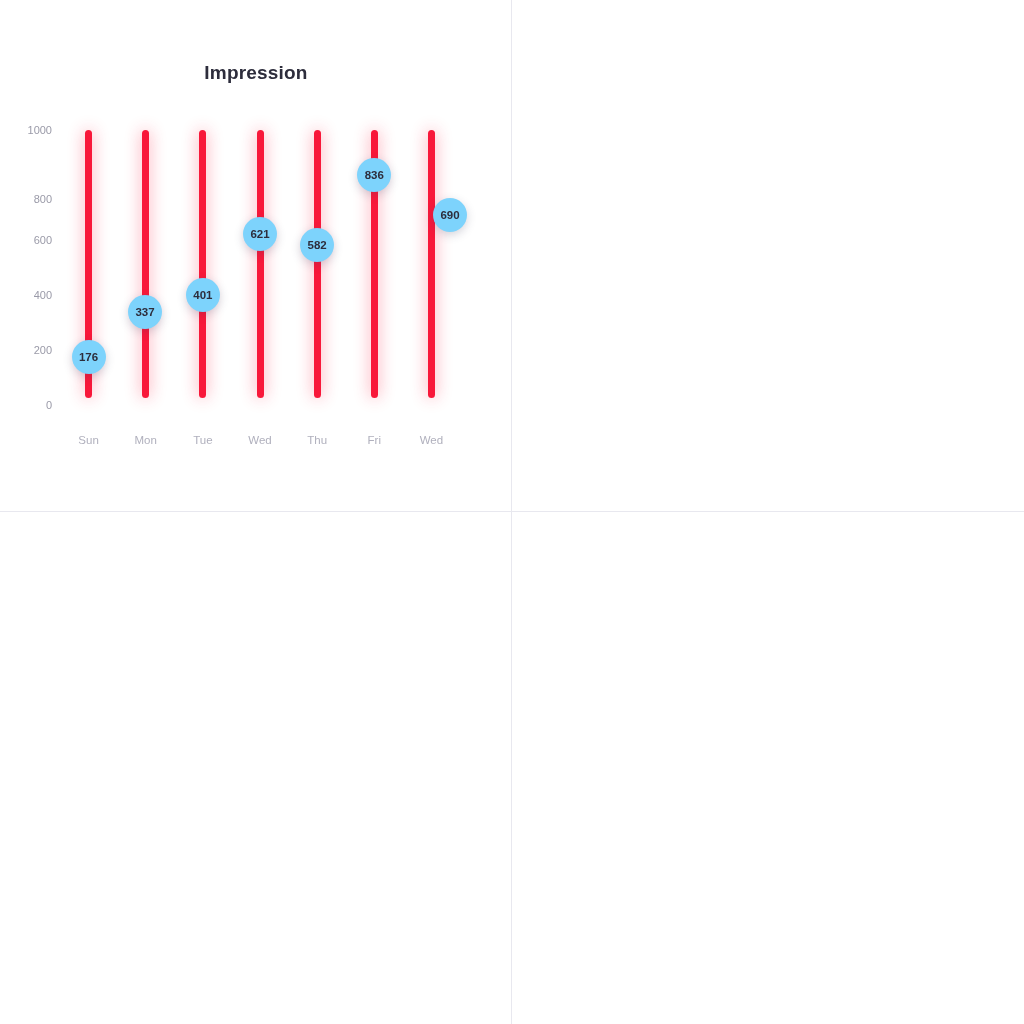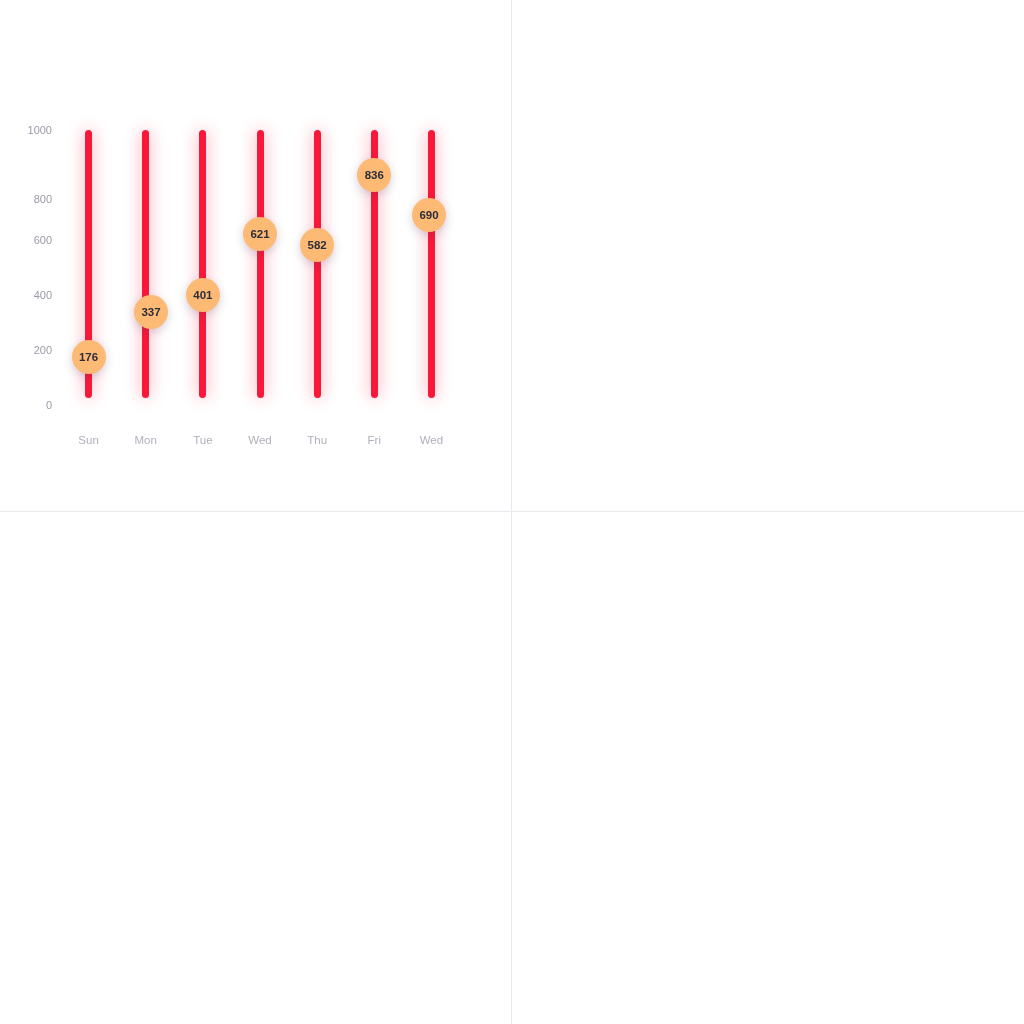--- a/index.html
+++ b/index.html
@@ -33,59 +33,60 @@
     font-size:11px;color:#9a9aa8;text-align:right;width:100%;padding-left:32px;
   }
   .imp-bar{
     position:absolute;width:7px;border-radius:4px;
     background:#f8183a;
     box-shadow:0 0 16px rgba(248,24,58,.45);
   }
   .imp-badge{
     position:absolute;transform:translate(-50%,-50%);
     min-width:34px;height:34px;border-radius:50%;
-    background:#fdba74;box-shadow:0 3px 10px rgba(60,60,90,.22);
+    background:#7dd3fc;box-shadow:0 3px 10px rgba(60,60,90,.22);
     display:flex;align-items:center;justify-content:center;
     font-size:11.5px;font-weight:bold;color:#2d2d3c;
     padding:0 3px;box-sizing:border-box;
   }
   .imp-xlabel{
     position:absolute;transform:translateX(-50%);
     font-size:11.5px;color:#b0b0bd;top:434px;
   }
 </style>
 </head>
 <body>
 
 <div class="grid">
 
   <div class="panel">
+    <div class="imp-title">Impression</div>
     <div class="imp-ylabels" id="imp-ylabels">
         <div class="imp-ylabel" style="top: 275px;">0</div>
         <div class="imp-ylabel" style="top: 220px;">200</div>
         <div class="imp-ylabel" style="top: 165px;">400</div>
         <div class="imp-ylabel" style="top: 110px;">600</div>
         <div class="imp-ylabel" style="top: 69px;">800</div>
         <div class="imp-ylabel" style="top: 0px;">1000</div>
       </div>
     <div class="imp-plot" id="imp-plot">
         <div class="imp-bar" style="left: 25.0714px; top: 0px; height: 268px;"></div>
         <div class="imp-badge" style="left: 28.5714px; top: 226.6px;">176</div>
         <div class="imp-bar" style="left: 82.2143px; top: 0px; height: 268px;"></div>
-        <div class="imp-badge" style="left: 91px; top: 182.325px;">337</div>
+        <div class="imp-badge" style="left: 85px; top: 182.325px;">337</div>
         <div class="imp-bar" style="left: 139.357px; top: 0px; height: 268px;"></div>
         <div class="imp-badge" style="left: 142.857px; top: 164.725px;">401</div>
         <div class="imp-bar" style="left: 196.5px; top: 0px; height: 268px;"></div>
         <div class="imp-badge" style="left: 200px; top: 104.225px;">621</div>
         <div class="imp-bar" style="left: 253.643px; top: 0px; height: 268px;"></div>
         <div class="imp-badge" style="left: 257.143px; top: 114.95px;">582</div>
         <div class="imp-bar" style="left: 310.786px; top: 0px; height: 268px;"></div>
         <div class="imp-badge" style="left: 314.286px; top: 45.1px;">836</div>
         <div class="imp-bar" style="left: 367.929px; top: 0px; height: 268px;"></div>
-        <div class="imp-badge" style="left: 369px; top: 85.25px;">690</div>
+        <div class="imp-badge" style="left: 390px; top: 85.25px;">690</div>
       </div>
     <div id="imp-xlabels"></div>
   <div class="imp-xlabel" style="left: 88.5714px;">Sun</div>
       <div class="imp-xlabel" style="left: 145.714px;">Mon</div>
       <div class="imp-xlabel" style="left: 202.857px;">Tue</div>
       <div class="imp-xlabel" style="left: 260px;">Wed</div>
       <div class="imp-xlabel" style="left: 317.143px;">Thu</div>
       <div class="imp-xlabel" style="left: 374.286px;">Fri</div>
       <div class="imp-xlabel" style="left: 431.429px;">Wed</div>
     </div>

